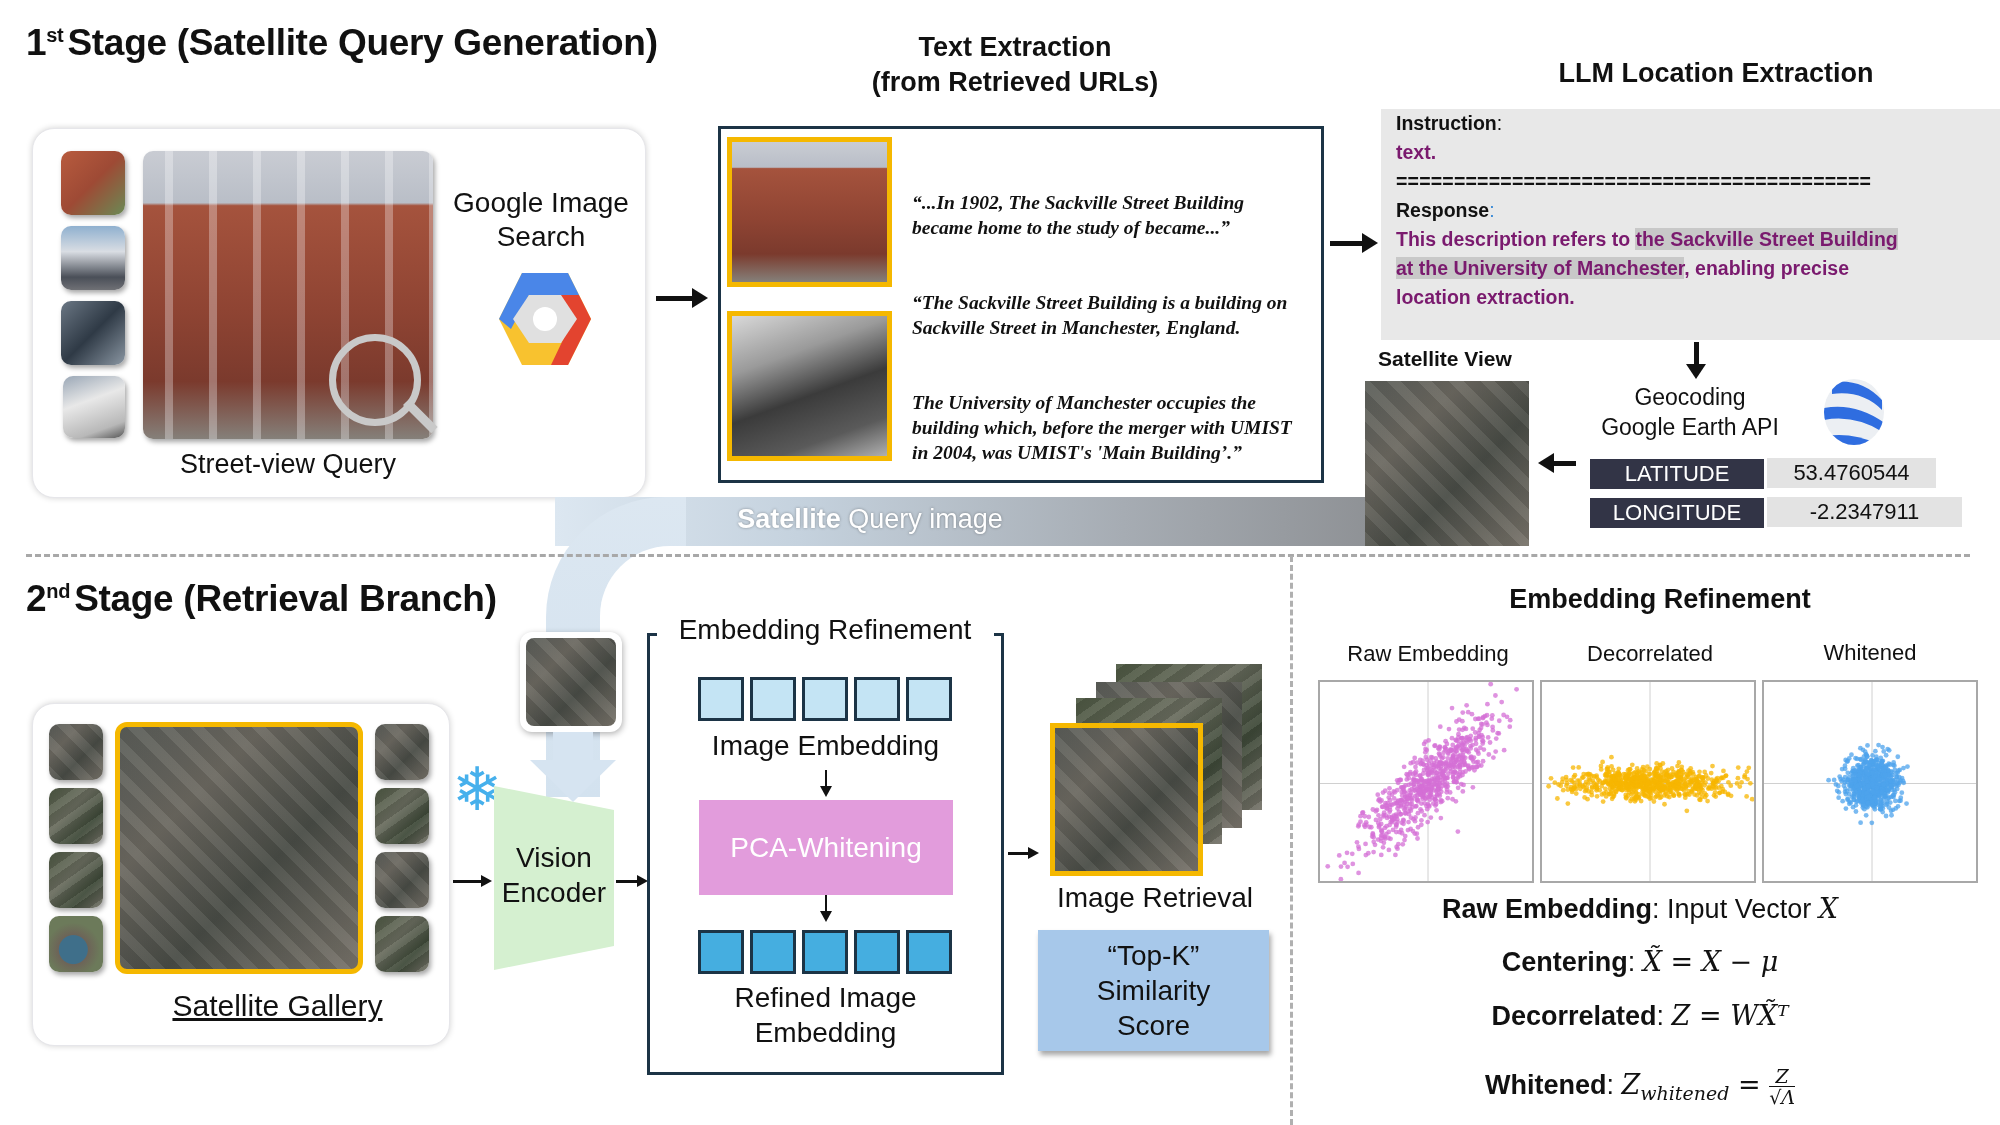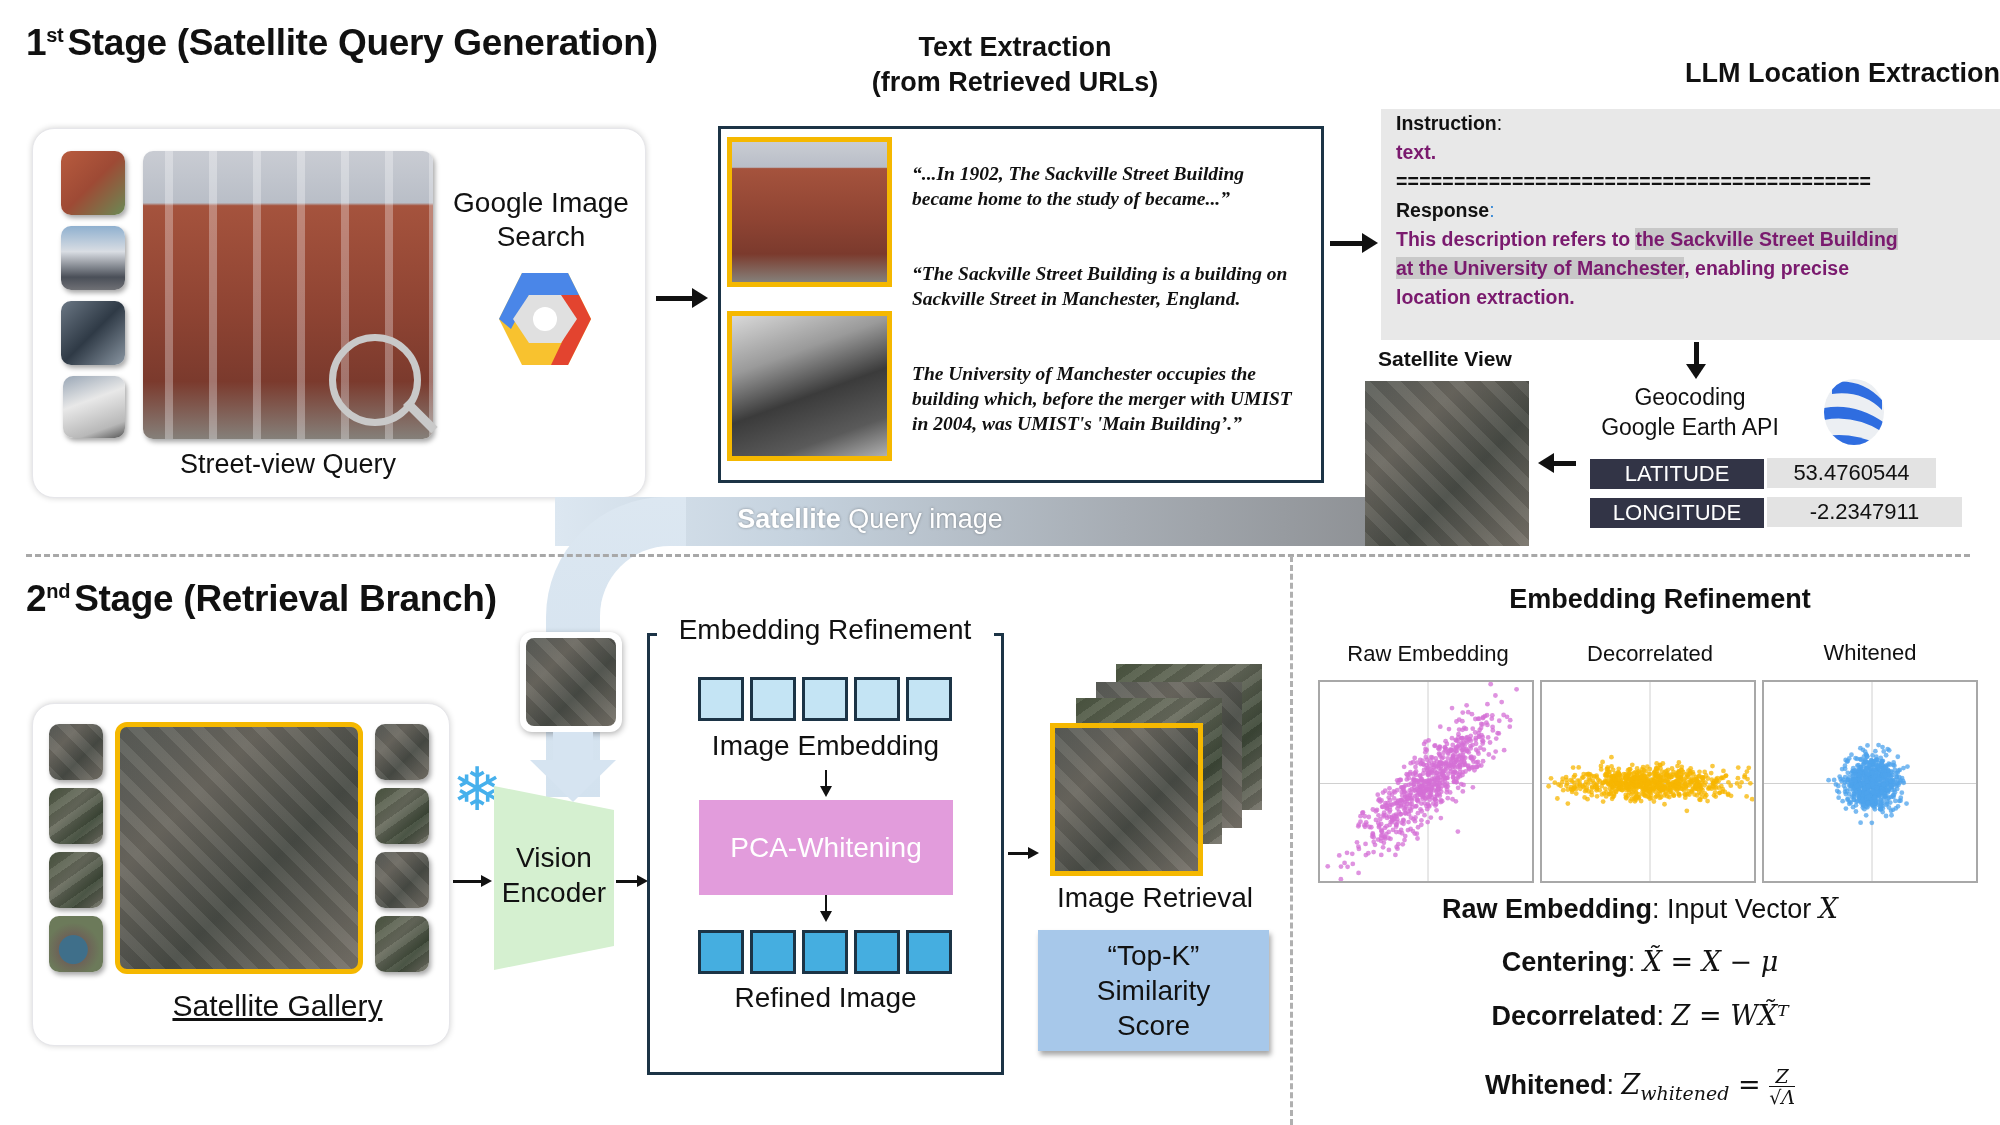--- a/index.html
+++ b/index.html
@@ -16,21 +16,21 @@
   .modern { background: linear-gradient(180deg,#8fb0cf 0%, #d9dde3 40%, #4a4f58 80%, #6f7075 100%); }
   .glass { background: linear-gradient(135deg,#6b7784 0%, #2f3a46 50%, #8a96a2 100%); }
   .white-bld { background: linear-gradient(160deg,#9aa7b6 0%, #e8e8e8 40%, #b8b8b8 80%, #555 100%); }
   .sat { background:
       repeating-linear-gradient(45deg, rgba(255,255,255,0.05) 0 10px, rgba(0,0,0,0.08) 10px 22px),
       linear-gradient(135deg,#5c5f5a 0%, #6d6a62 30%, #4a4d47 60%, #7a756c 100%); }
   .sat-green { background:
       repeating-linear-gradient(-35deg, rgba(255,255,255,0.06) 0 8px, rgba(0,0,0,0.1) 8px 18px),
       linear-gradient(135deg,#4f5a44 0%, #6b6e60 40%, #3f4a39 70%, #77756b 100%); }
   .yellow-frame { border:5px solid #f5b800; box-sizing:border-box; }
-  .quote { font-family:"Liberation Serif", serif; font-style:italic; font-weight:bold; font-size:19.5px; line-height:25px; color:#111; }
+  .quote { font-family:"Liberation Serif", serif; font-style:italic; font-weight:bold; font-size:19.5px; line-height:25px; color:#111;margin-top:29px; }
   .llm-box { background:#e8e8e8; }
   .llm-text { font-size:19.5px; line-height:29px; font-weight:bold; }
   .purple { color:#7a1a6e; }
   .hl { background:#c8c8c8; }
   .kv-key { background:#323446; color:#fff; font-size:22px; text-align:center; line-height:30px; }
   .kv-val { background:#e3e3e3; color:#111; font-size:22px; text-align:center; line-height:30px; }
   .emb-cell { position:absolute; box-sizing:border-box; border:3px solid #1c3446; }
   .formula { font-size:27px; text-align:center; white-space:nowrap; }
   .formula b { font-weight:bold; }
   .math { font-family:"DejaVu Serif", serif; font-style:italic; font-weight:normal; }
@@ -91,21 +91,21 @@
   <div class="abs quote" style="left:191px; top:232px; width:410px;">
     <div>The University of Manchester occupies the</div>
     <div>building which, before the merger with UMIST</div>
     <div>in 2004, was UMIST's 'Main Building’.”</div>
   </div>
 </div>
 
 <div class="abs" style="left:1330px; top:241px; width:34px; height:5px; background:#111;"></div>
 <div class="abs" style="left:1362px; top:233px; width:0; height:0; border-left:16px solid #111; border-top:10px solid transparent; border-bottom:10px solid transparent;"></div>
 
-<div class="abs section-title" style="left:1520px; top:56px; width:480px;text-align:right;">LLM Location Extraction</div>
+<div class="abs section-title" style="left:1476px; top:56px; width:480px;">LLM Location Extraction</div>
 <div class="abs llm-box" style="left:1381px; top:109px; width:680px; height:231px;">
   <div class="abs llm-text" style="left:15px; top:0px; width:570px;">
     <div><span>Instruction</span><span style="font-weight:normal;">:</span></div>
     <div class="purple">text.</div>
     <div style="letter-spacing:0.2px;">=========================================</div>
     <div><span>Response</span><span style="font-weight:normal; color:#3a8ad6;">:</span></div>
     <div class="purple"><span>This description refers to </span><span class="hl">the Sackville Street Building </span></div>
     <div class="purple"><span class="hl">at the University of Manchester</span><span>, enabling precise</span></div>
     <div class="purple">location extraction.</div>
   </div>
@@ -215,20 +215,21 @@
 <div class="abs" style="left:820px; top:911px; width:0; height:0; border-top:11px solid #111; border-left:6px solid transparent; border-right:6px solid transparent;"></div>
 <div id="emb-refined">
     <div class="emb-cell" style="left: 698px; top: 930px; width: 46px; height: 44px; background: rgb(69, 174, 224);"></div>
     <div class="emb-cell" style="left: 750px; top: 930px; width: 46px; height: 44px; background: rgb(69, 174, 224);"></div>
     <div class="emb-cell" style="left: 802px; top: 930px; width: 46px; height: 44px; background: rgb(69, 174, 224);"></div>
     <div class="emb-cell" style="left: 854px; top: 930px; width: 46px; height: 44px; background: rgb(69, 174, 224);"></div>
     <div class="emb-cell" style="left: 906px; top: 930px; width: 46px; height: 44px; background: rgb(69, 174, 224);"></div>
   </div>
 <div class="abs label" style="left:647px; top:980px; width:357px; font-size:28px; line-height:35px;">
   <div>Refined Image</div>
+  <div>Embedding</div>
 </div>
 
 <div class="abs" style="left:1008px; top:852px; width:22px; height:3px; background:#111;"></div>
 <div class="abs" style="left:1028px; top:847px; width:0; height:0; border-left:11px solid #111; border-top:6px solid transparent; border-bottom:6px solid transparent;"></div>
 
 <div class="abs sat-green" style="left:1116px; top:664px; width:146px; height:146px;"></div>
 <div class="abs sat" style="left:1096px; top:682px; width:146px; height:146px;"></div>
 <div class="abs sat-green" style="left:1076px; top:698px; width:146px; height:146px;"></div>
 <div class="abs yellow-frame sat" style="left:1050px; top:723px; width:153px; height:153px;"></div>
 <div class="abs label" style="left:1040px; top:882px; width:230px; font-size:28px;">Image Retrieval</div>

